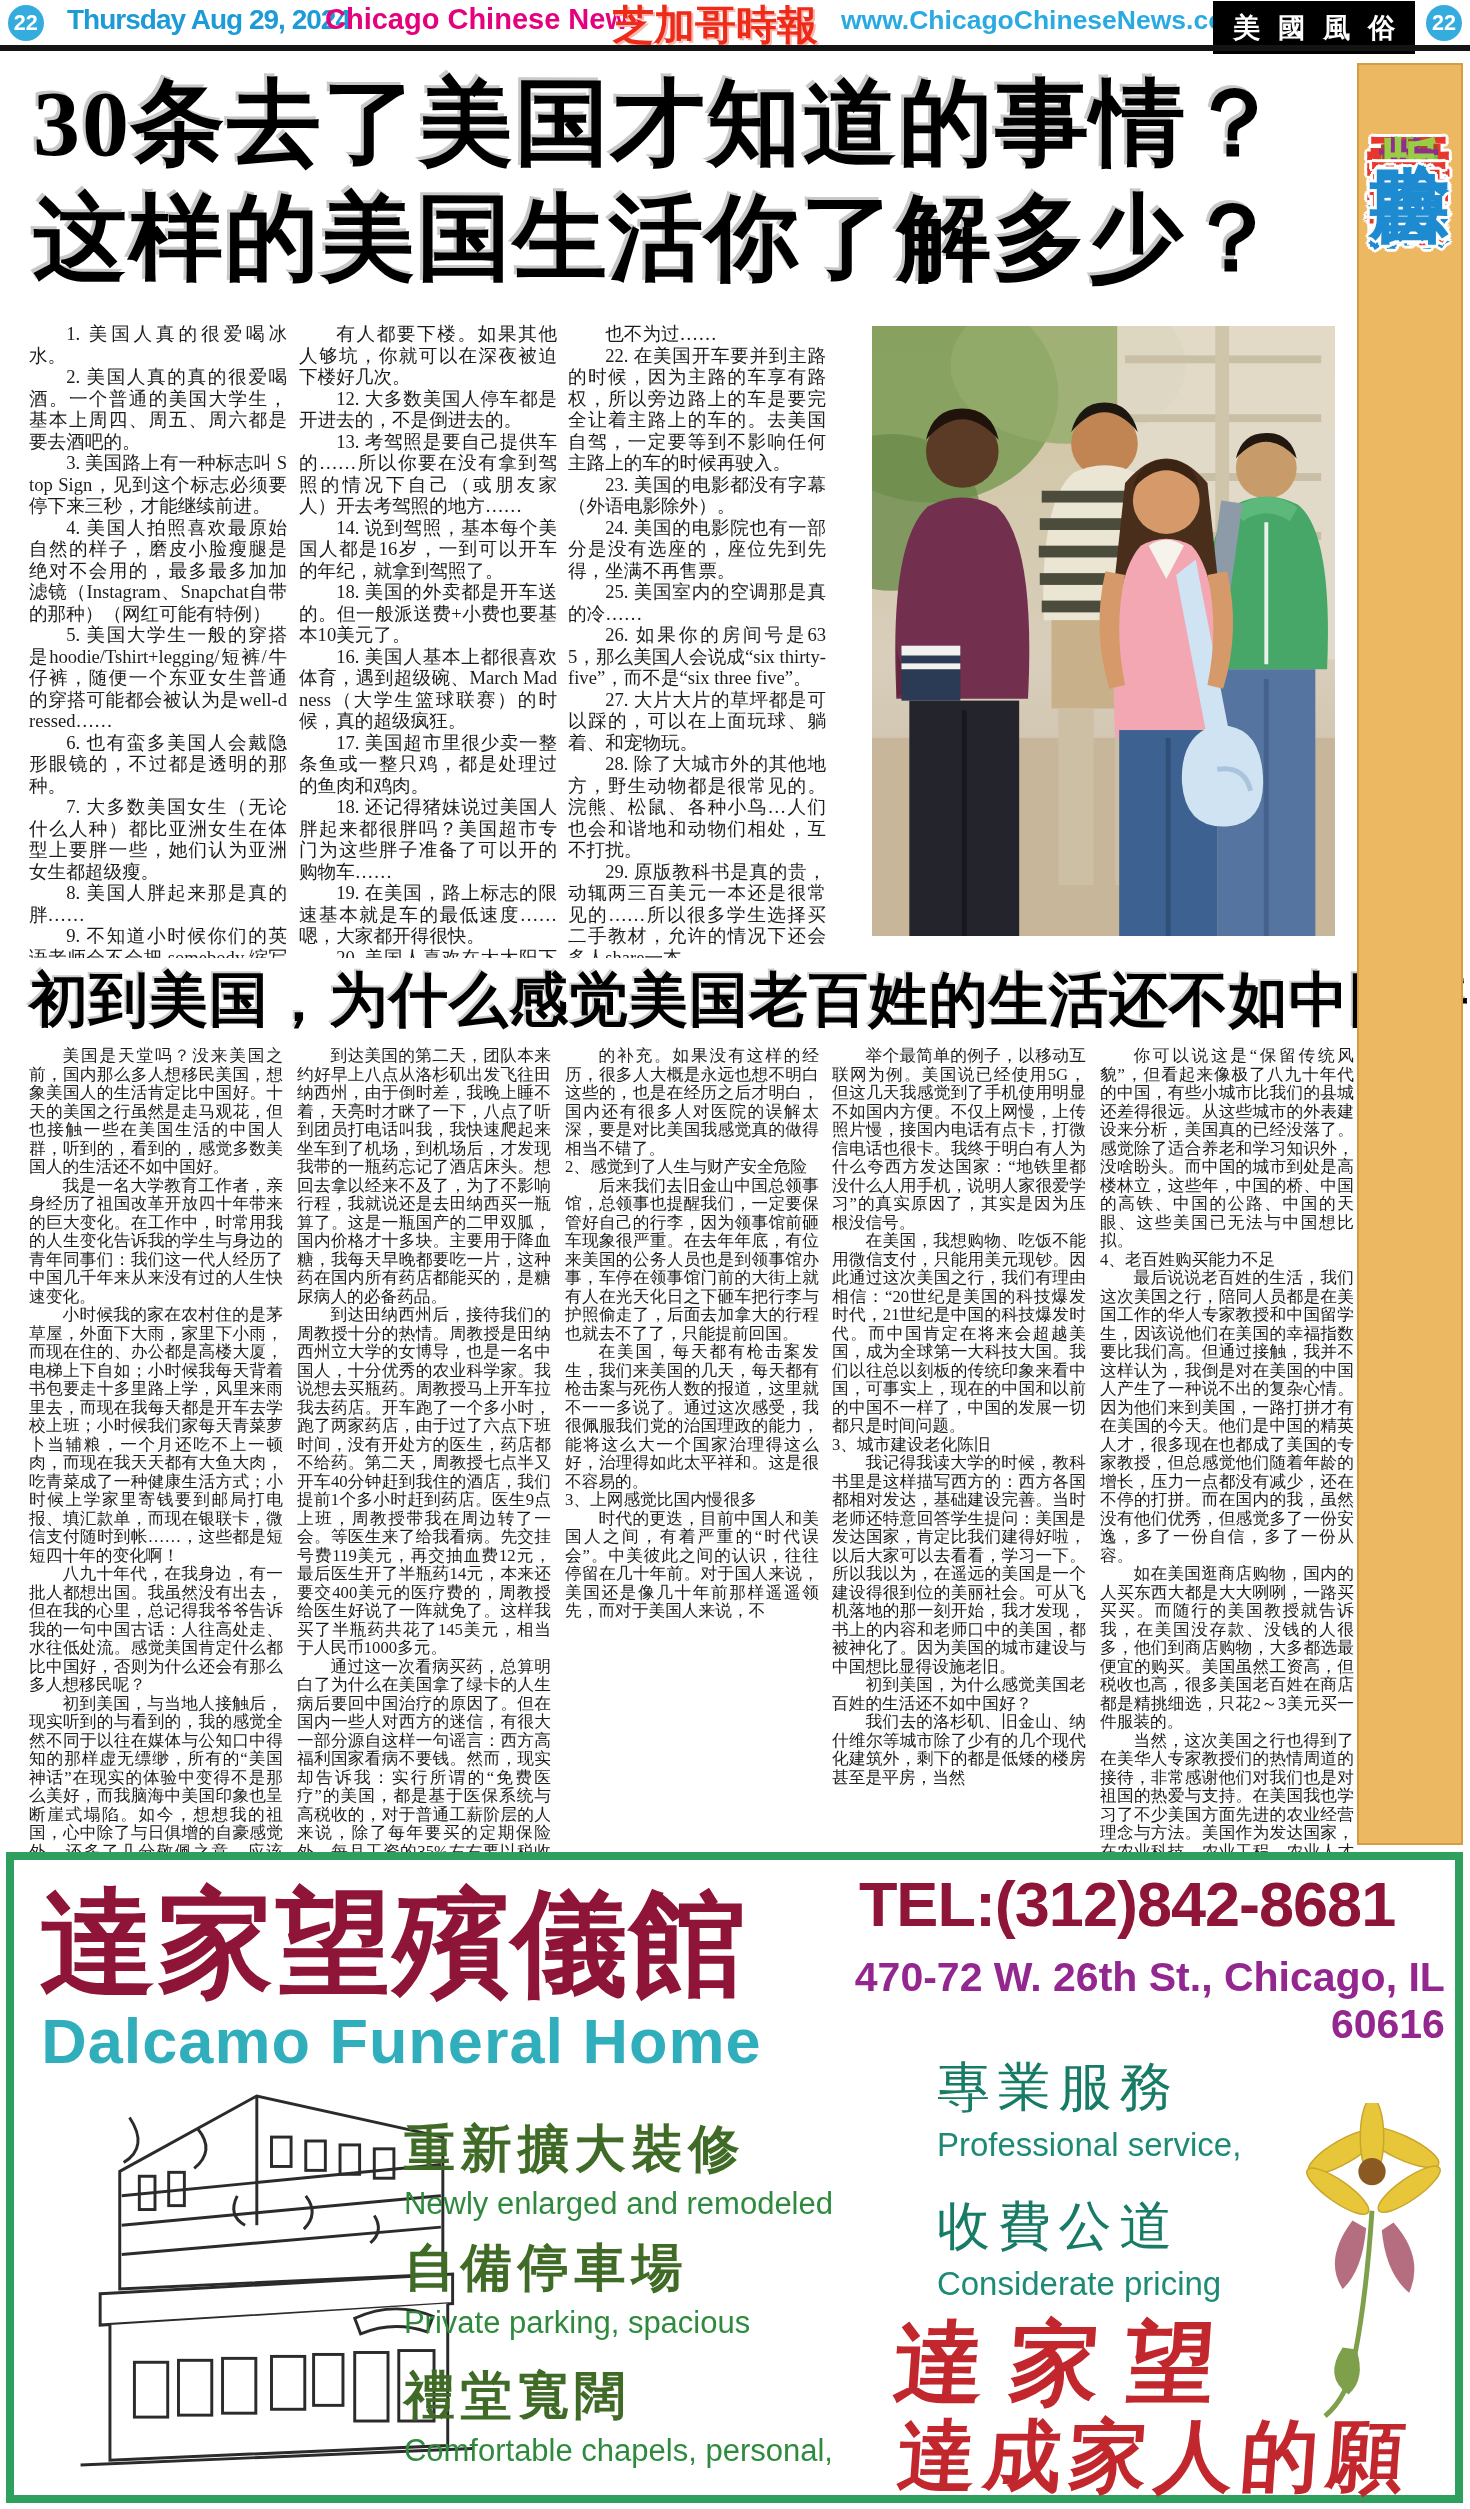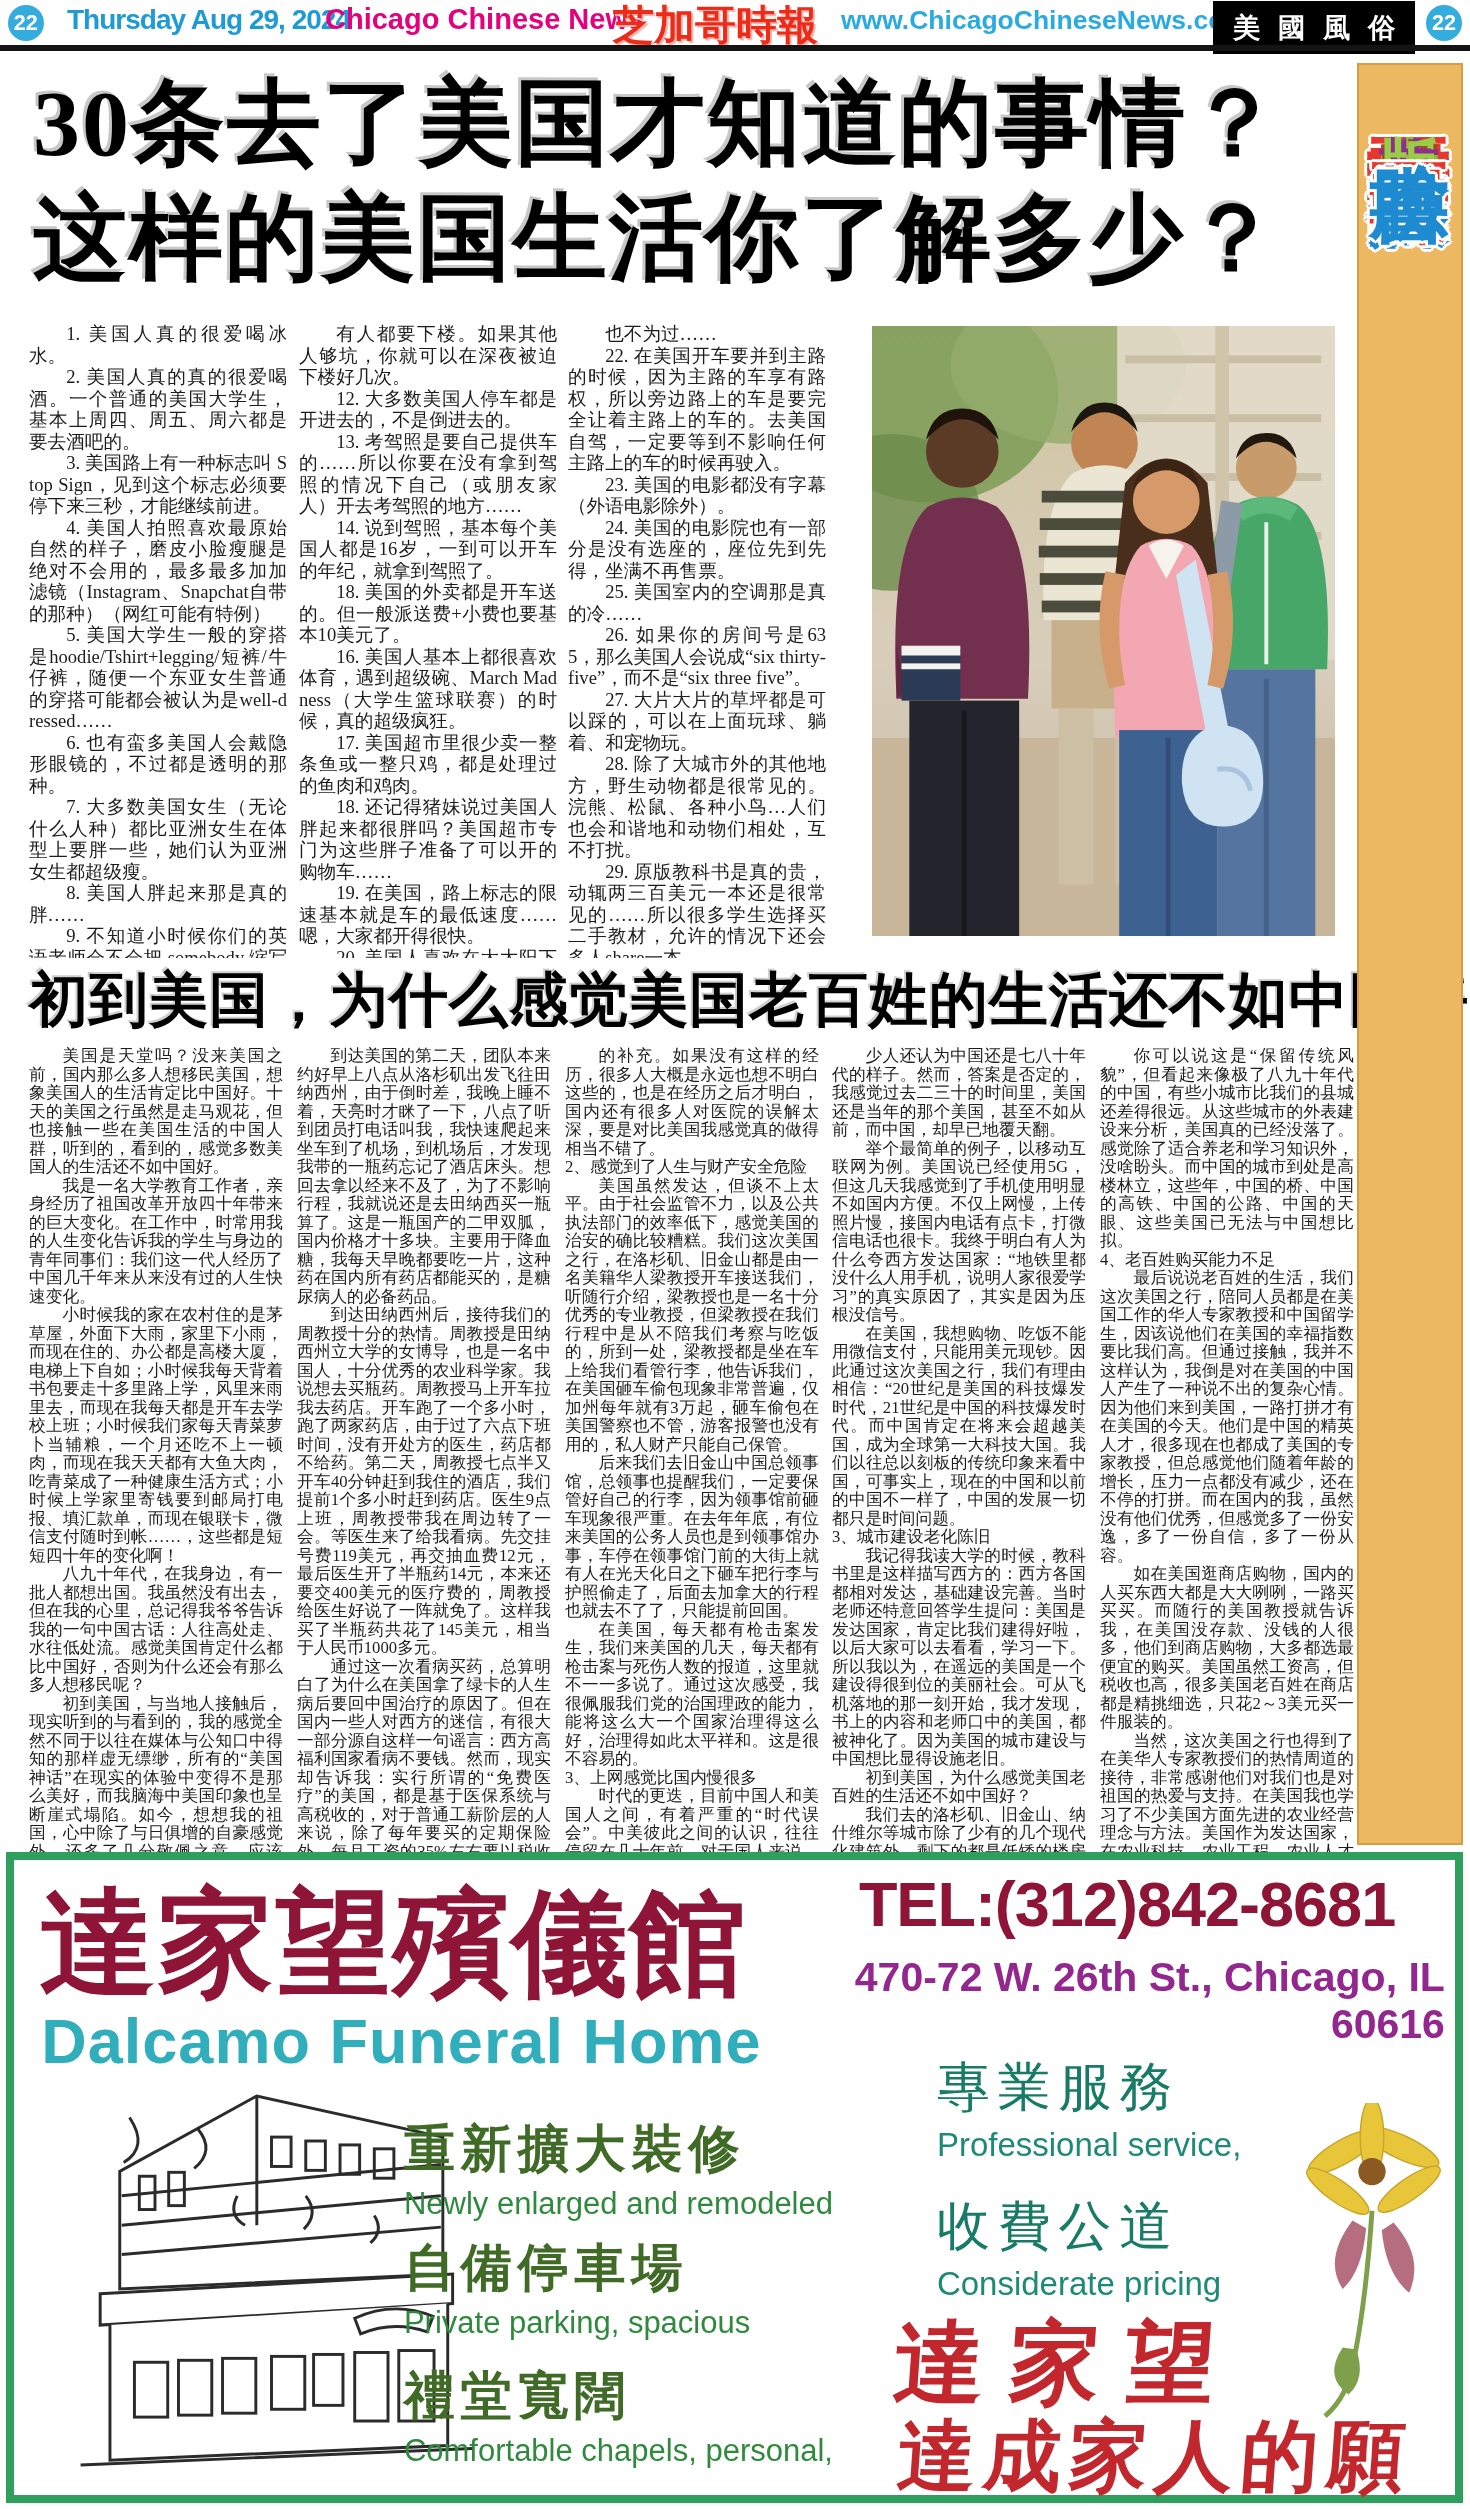--- a/index.html
+++ b/index.html
@@ -208,28 +208,26 @@
     <p class="para">初到美国，与当地人接触后，现实听到的与看到的，我的感觉全然不同于以往在媒体与公知口中得知的那样虚无缥缈，所有的“美国神话”在现实的体验中变得不是那么美好，而我脑海中美国印象也呈断崖式塌陷。如今，想想我的祖国，心中除了与日俱增的自豪感觉外，还多了几分敬佩之意。应该说，我变得更理解我的祖国了。</p>
   </div>
 <div class="a2col" style="left:297px">
     <p class="para">到达美国的第二天，团队本来约好早上八点从洛杉矶出发飞往田纳西州，由于倒时差，我晚上睡不着，天亮时才眯了一下，八点了听到团员打电话叫我，我快速爬起来坐车到了机场，到机场后，才发现我带的一瓶药忘记了酒店床头。想回去拿以经来不及了，为了不影响行程，我就说还是去田纳西买一瓶算了。这是一瓶国产的二甲双胍，国内价格才十多块。主要用于降血糖，我每天早晚都要吃一片，这种药在国内所有药店都能买的，是糖尿病人的必备药品。</p>
     <p class="para">到达田纳西州后，接待我们的周教授十分的热情。周教授是田纳西州立大学的女博导，也是一名中国人，十分优秀的农业科学家。我说想去买瓶药。周教授马上开车拉我去药店。开车跑了一个多小时，跑了两家药店，由于过了六点下班时间，没有开处方的医生，药店都不给药。第二天，周教授七点半又开车40分钟赶到我住的酒店，我们提前1个多小时赶到药店。医生9点上班，周教授带我在周边转了一会。等医生来了给我看病。先交挂号费119美元，再交抽血费12元，最后医生开了半瓶药14元，本来还要交400美元的医疗费的，周教授给医生好说了一阵就免了。这样我买了半瓶药共花了145美元，相当于人民币1000多元。</p>
     <p class="para">通过这一次看病买药，总算明白了为什么在美国拿了绿卡的人生病后要回中国治疗的原因了。但在国内一些人对西方的迷信，有很大一部分源自这样一句谣言：西方高福利国家看病不要钱。然而，现实却告诉我：实行所谓的“免费医疗”的美国，都是基于医保系统与高税收的，对于普通工薪阶层的人来说，除了每年要买的定期保险外，每月工资的35%左右要以税收的方式上缴给国家，而这其中的一部分将作为医疗资金</p>
   </div>
 <div class="a2col" style="left:565px">
     <p class="para">的补充。如果没有这样的经历，很多人大概是永远也想不明白这些的，也是在经历之后才明白，国内还有很多人对医院的误解太深，要是对比美国我感觉真的做得相当不错了。</p>
     <p class="subhead">2、感觉到了人生与财产安全危险</p>
-    <p class="para">美国虽然发达，但谈不上太平。由于社会监管不力，以及公共执法部门的效率低下，感觉美国的治安的确比较糟糕。我们这次美国之行，在洛杉矶、旧金山都是由一名美籍华人梁教授开车接送我们，听随行介绍，梁教授也是一名十分优秀的专业教授，但梁教授在我们行程中是从不陪我们考察与吃饭的，所到一处，梁教授都是坐在车上给我们看管行李，他告诉我们，在美国砸车偷包现象非常普遍，仅加州每年就有3万起，砸车偷包在美国警察也不管，游客报警也没有用的，私人财产只能自己保管。</p>
     <p class="para">后来我们去旧金山中国总领事馆，总领事也提醒我们，一定要保管好自己的行李，因为领事馆前砸车现象很严重。在去年年底，有位来美国的公务人员也是到领事馆办事，车停在领事馆门前的大街上就有人在光天化日之下砸车把行李与护照偷走了，后面去加拿大的行程也就去不了了，只能提前回国。</p>
     <p class="para">在美国，每天都有枪击案发生，我们来美国的几天，每天都有枪击案与死伤人数的报道，这里就不一一多说了。通过这次感受，我很佩服我们党的治国理政的能力，能将这么大一个国家治理得这么好，治理得如此太平祥和。这是很不容易的。</p>
     <p class="subhead">3、上网感觉比国内慢很多</p>
     <p class="para">时代的更迭，目前中国人和美国人之间，有着严重的“时代误会”。中美彼此之间的认识，往往停留在几十年前。对于国人来说，美国还是像几十年前那样遥遥领先，而对于美国人来说，不</p>
   </div>
 <div class="a2col" style="left:832px">
-    <p class="para">少人还认为中国还是七八十年代的样子。然而，答案是否定的，我感觉过去二三十的时间里，美国还是当年的那个美国，甚至不如从前，而中国，却早已地覆天翻。</p>
     <p class="para">举个最简单的例子，以移动互联网为例。美国说已经使用5G，但这几天我感觉到了手机使用明显不如国内方便。不仅上网慢，上传照片慢，接国内电话有点卡，打微信电话也很卡。我终于明白有人为什么夸西方发达国家：“地铁里都没什么人用手机，说明人家很爱学习”的真实原因了，其实是因为压根没信号。</p>
     <p class="para">在美国，我想购物、吃饭不能用微信支付，只能用美元现钞。因此通过这次美国之行，我们有理由相信：“20世纪是美国的科技爆发时代，21世纪是中国的科技爆发时代。而中国肯定在将来会超越美国，成为全球第一大科技大国。我们以往总以刻板的传统印象来看中国，可事实上，现在的中国和以前的中国不一样了，中国的发展一切都只是时间问题。</p>
     <p class="subhead">3、城市建设老化陈旧</p>
     <p class="para">我记得我读大学的时候，教科书里是这样描写西方的：西方各国都相对发达，基础建设完善。当时老师还特意回答学生提问：美国是发达国家，肯定比我们建得好啦，以后大家可以去看看，学习一下。所以我以为，在遥远的美国是一个建设得很到位的美丽社会。可从飞机落地的那一刻开始，我才发现，书上的内容和老师口中的美国，都被神化了。因为美国的城市建设与中国想比显得设施老旧。</p>
     <p class="para">初到美国，为什么感觉美国老百姓的生活还不如中国好？</p>
     <p class="para">我们去的洛杉矶、旧金山、纳什维尔等城市除了少有的几个现代化建筑外，剩下的都是低矮的楼房甚至是平房，当然</p>
   </div>
 <div class="a2col" style="left:1100px">
     <p class="para">你可以说这是“保留传统风貌”，但看起来像极了八九十年代的中国，有些小城市比我们的县城还差得很远。从这些城市的外表建设来分析，美国真的已经没落了。感觉除了适合养老和学习知识外，没啥盼头。而中国的城市到处是高楼林立，这些年，中国的桥、中国的高铁、中国的公路、中国的天眼、这些美国已无法与中国想比拟。</p>
     <p class="subhead">4、老百姓购买能力不足</p>

